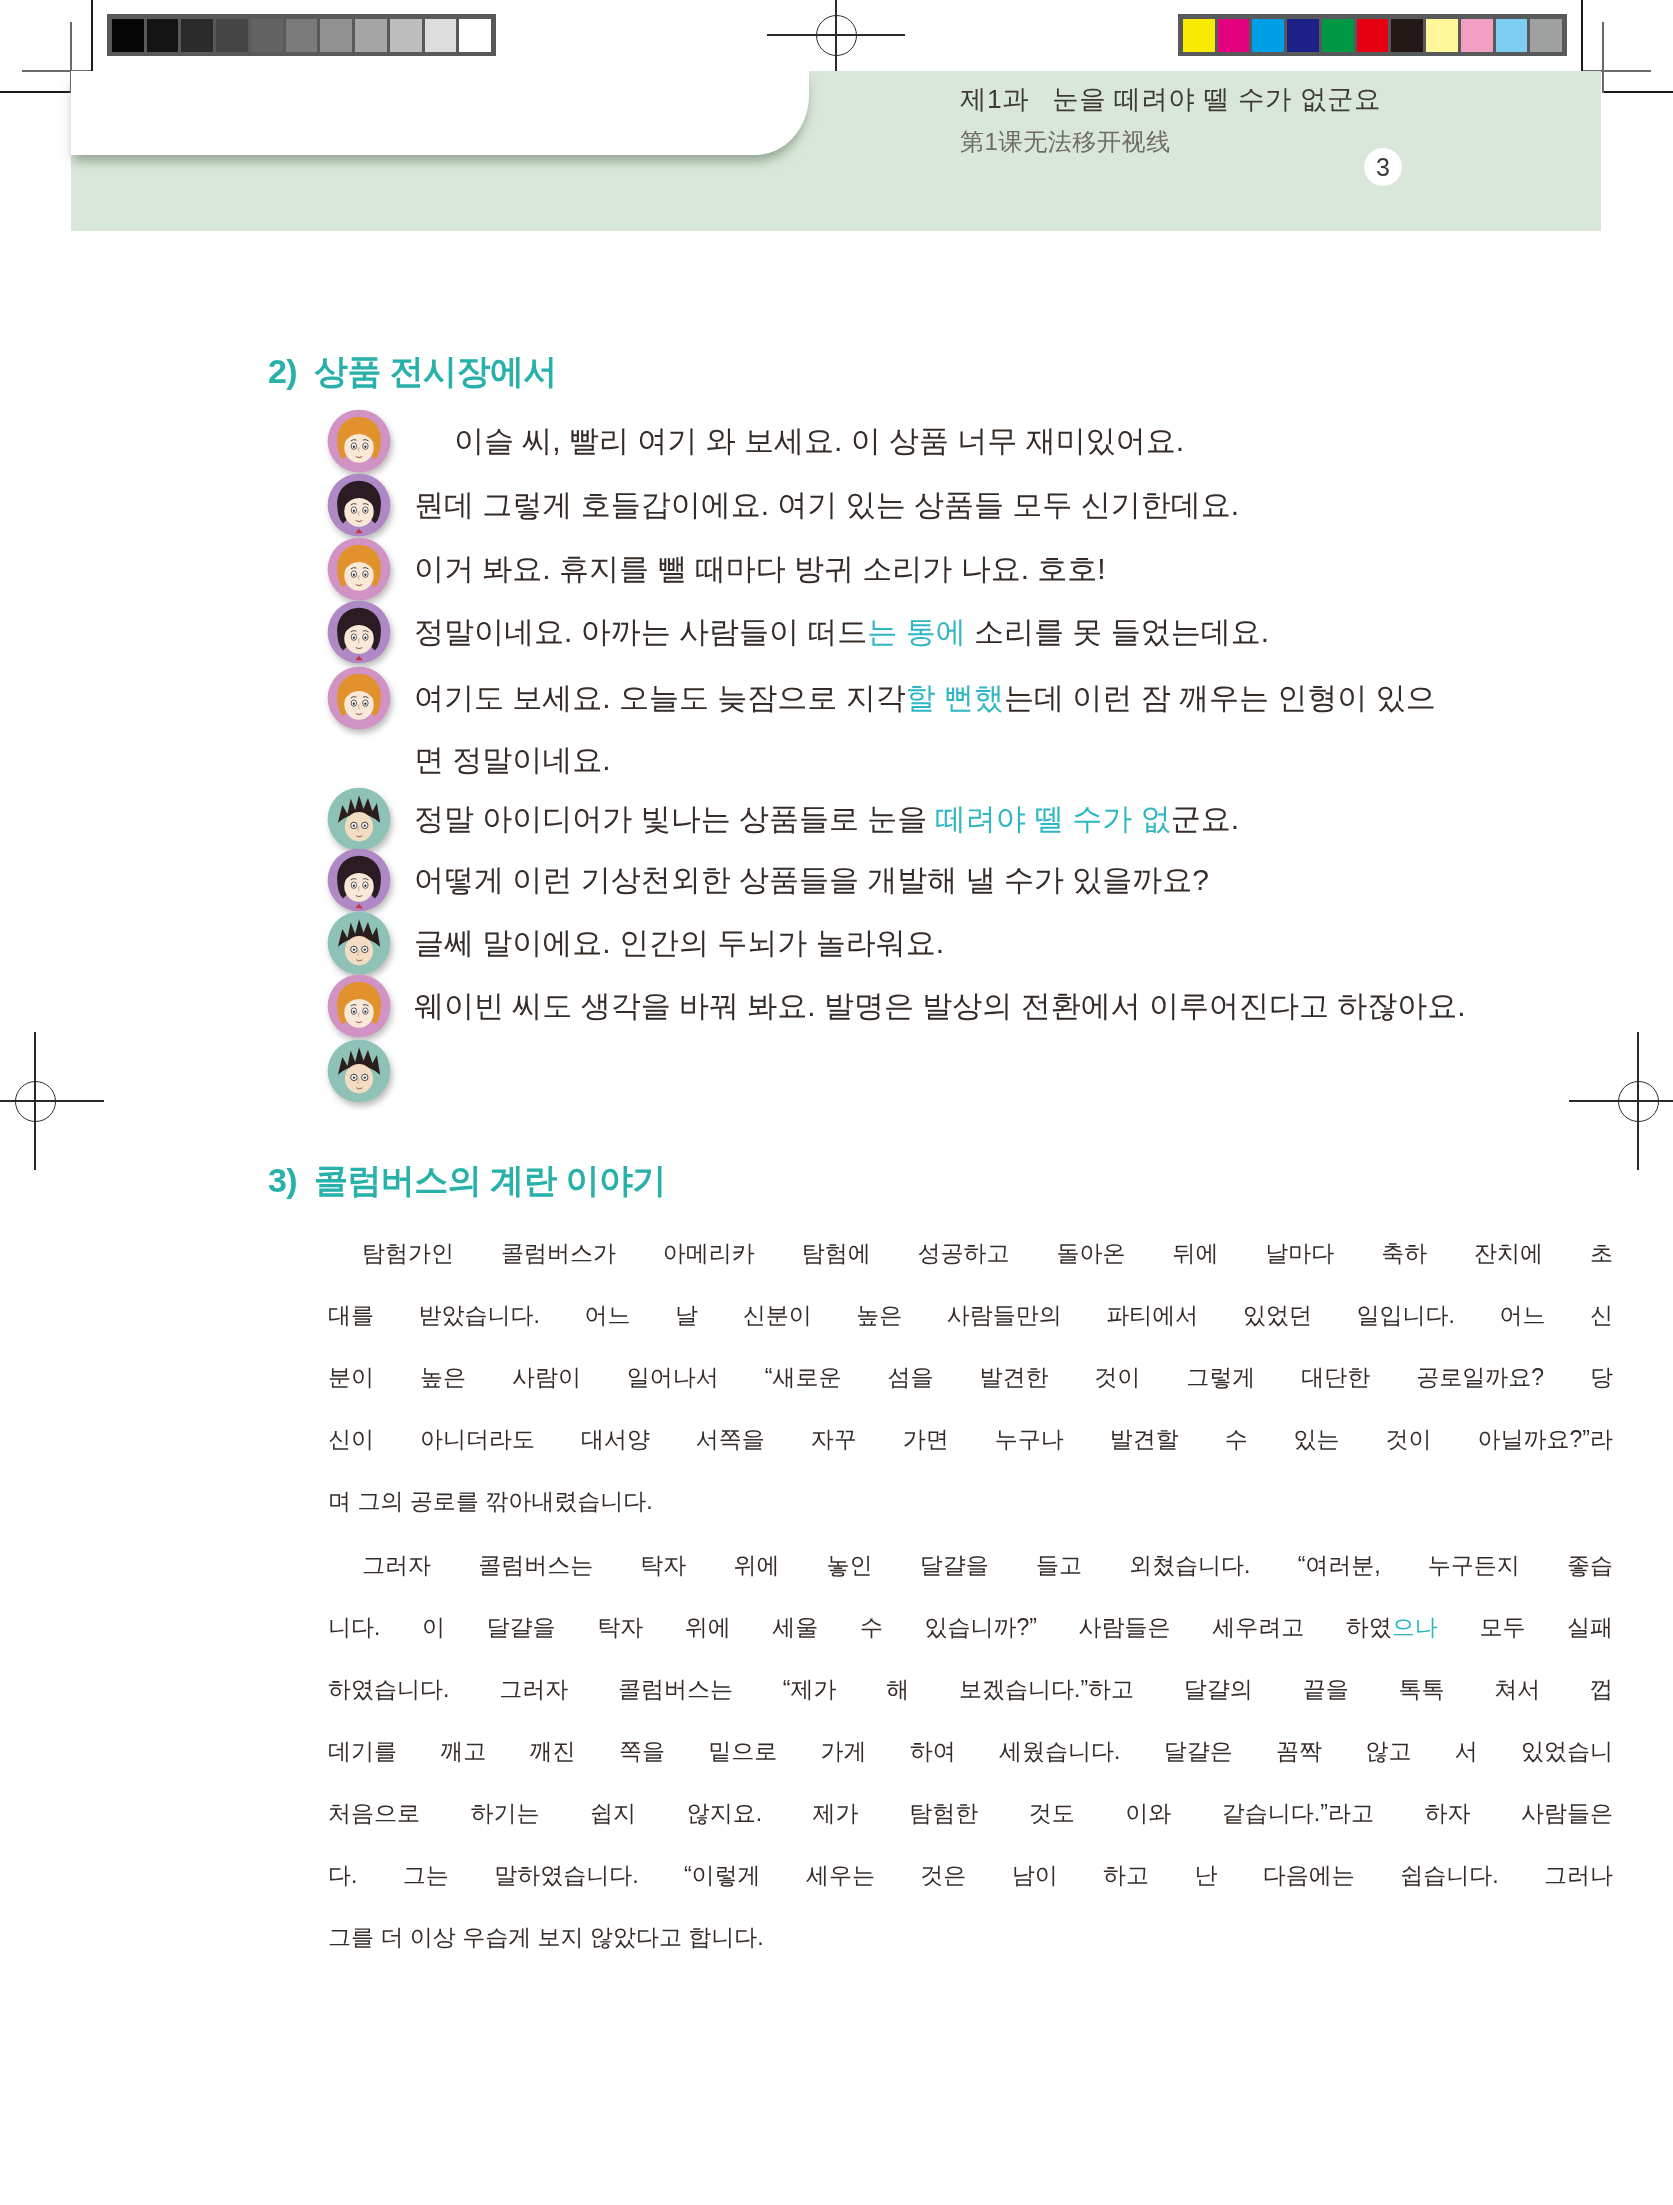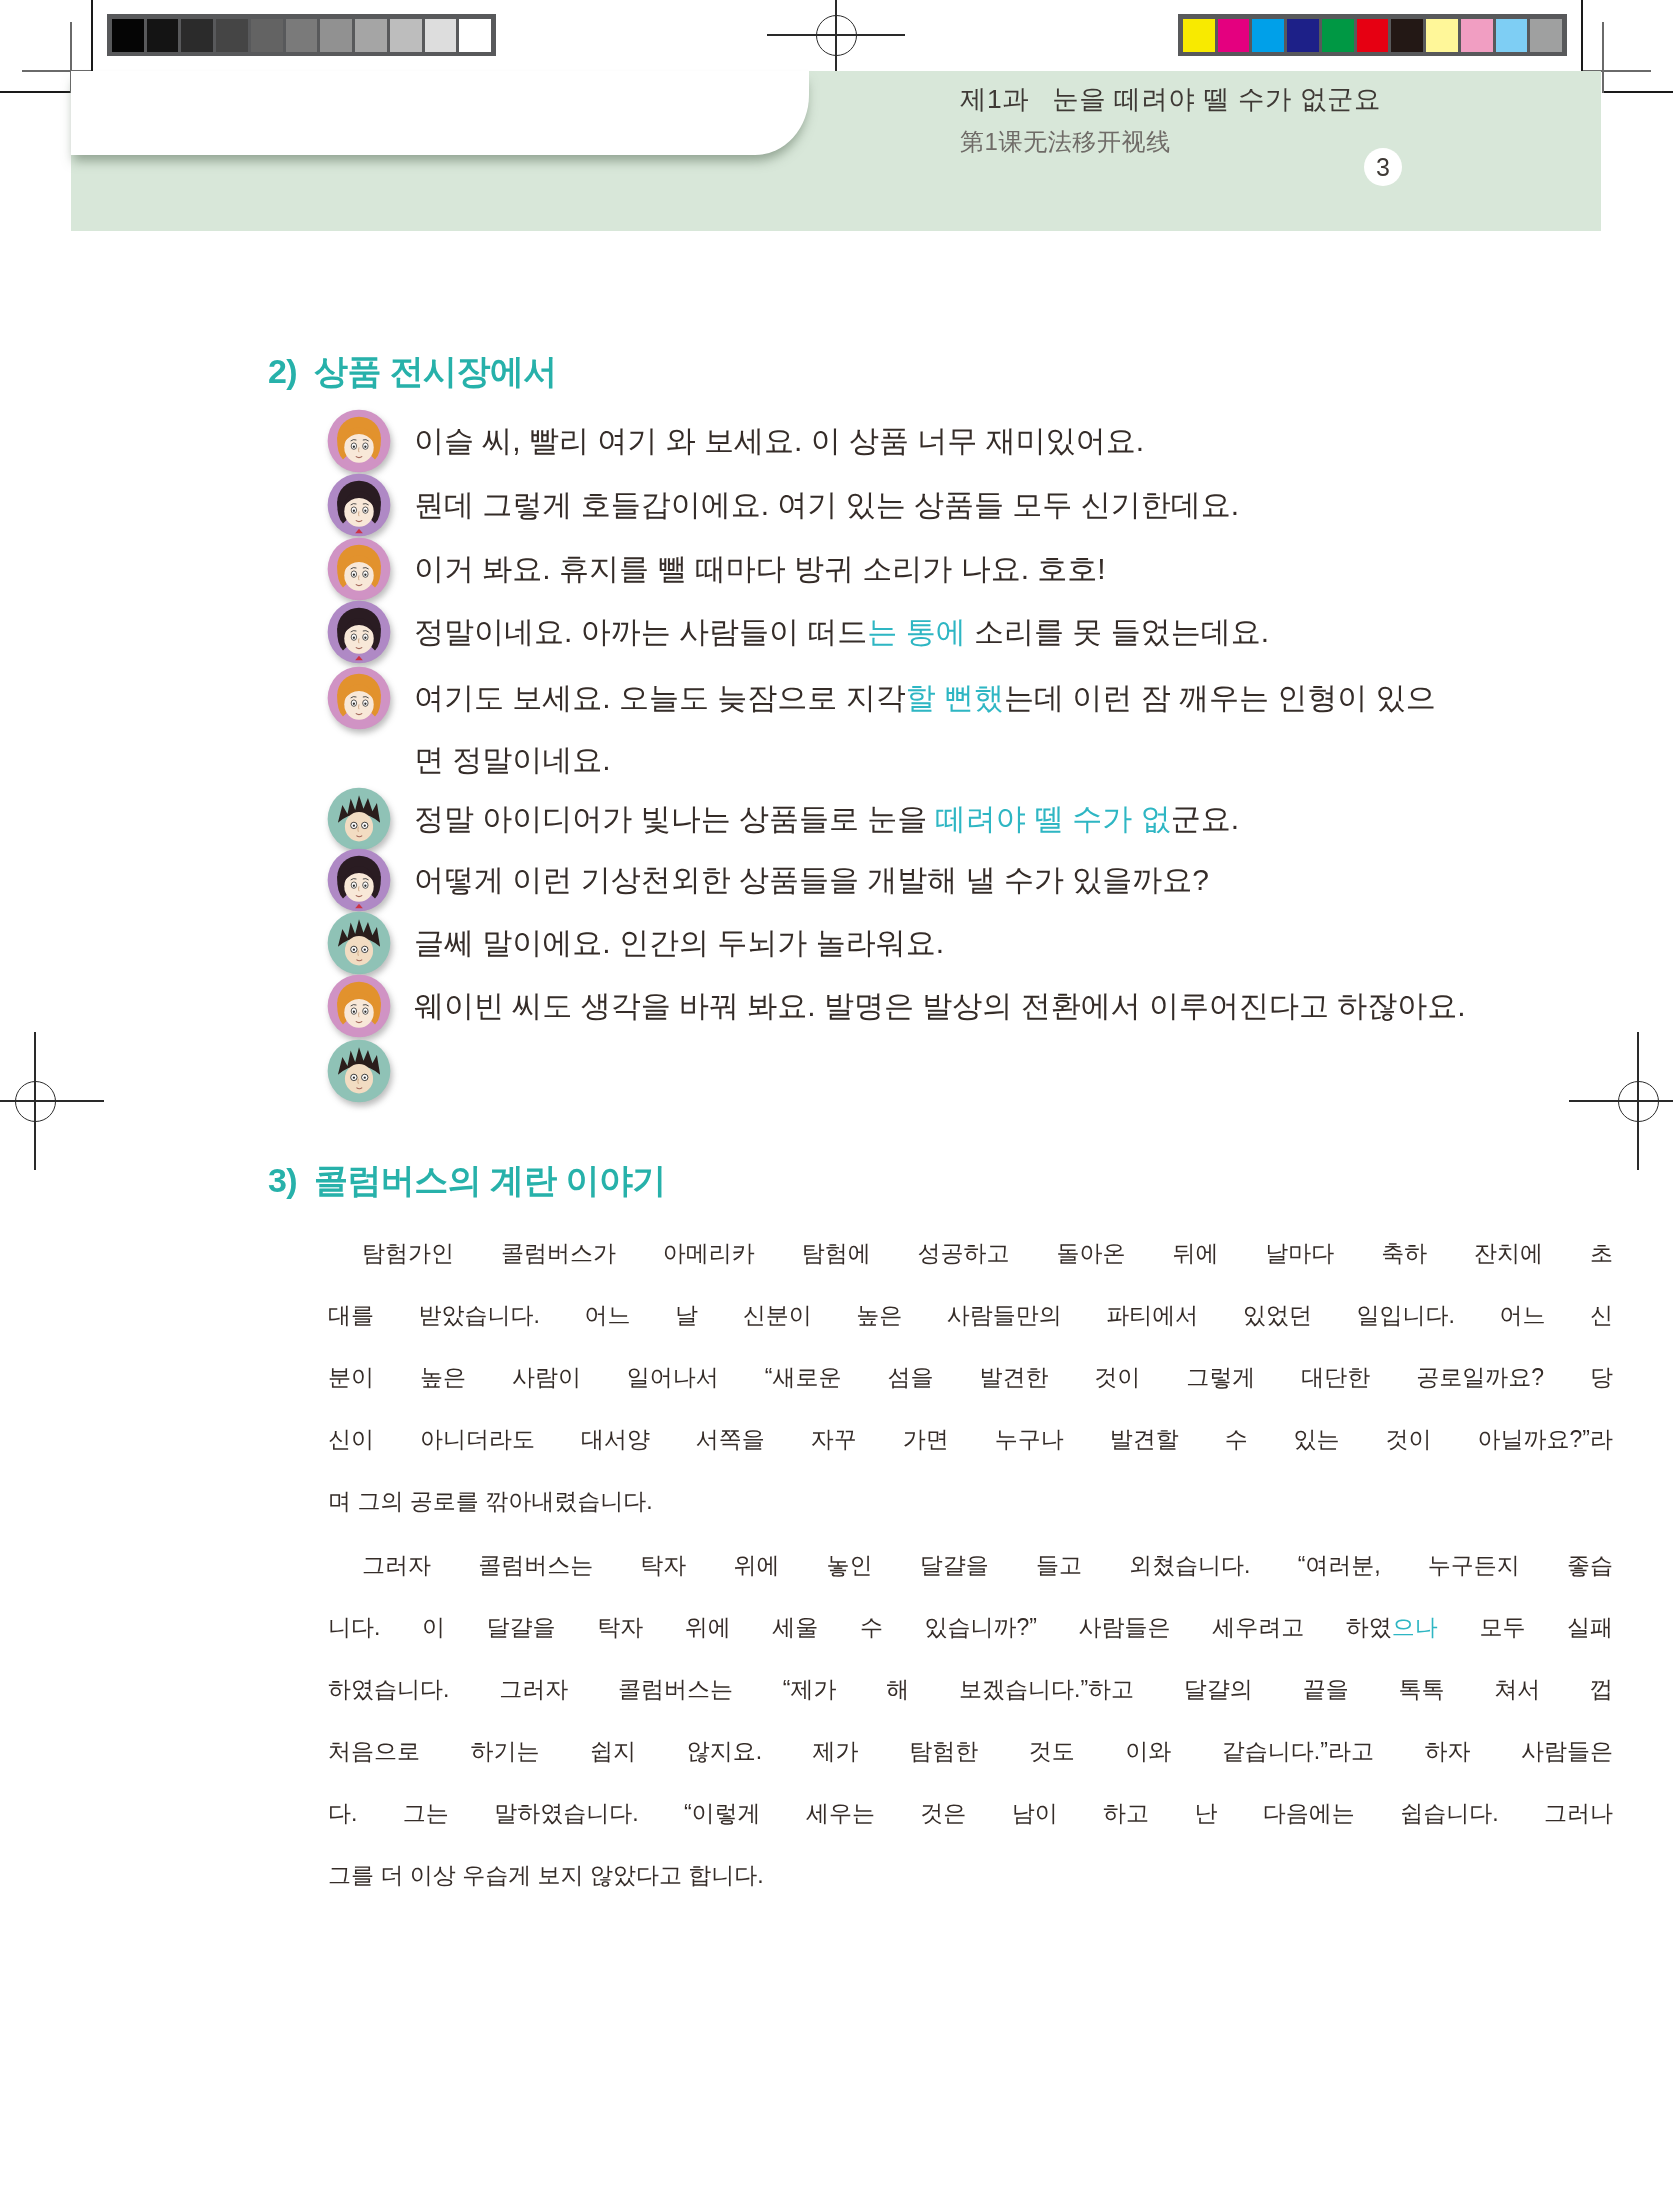--- a/index.html
+++ b/index.html
@@ -139,21 +139,21 @@
     </div>
     <div id="page-circle">
         <span>3</span>
       </div>
   </div>
 
   <div class="sec-head" id="sec2-head">
     <span class="num">2)</span><span>상품 전시장에서</span>
   </div>
   <div id="dialogue">
-      <div class="dlg-row" style="top: 409px;">
+      <div class="dlg-row" style="top: 409px; gap: 40px;">
         <div class="dlg-avatar">
           <svg viewBox="0 0 100 100" role="img">
             <circle cx="50" cy="50" r="49" fill="#d093c4"></circle>
             <ellipse cx="50" cy="45" rx="34" ry="33" fill="#e2922d"></ellipse>
       <path d="M16,44 q-1,25 9,35 l8,-8 q-8,-11 -6,-27 z" fill="#e2922d"></path>
       <path d="M84,44 q1,25 -9,35 l-8,-8 q8,-11 6,-27 z" fill="#e2922d"></path>
             <ellipse cx="50" cy="60" rx="23" ry="24" fill="#f8e8d8"></ellipse>
       <path d="M27,52 Q30,29 50,28 Q70,29 73,52 Q63,39 50,39 Q37,39 27,52 Z" fill="#e2922d"></path>
       <ellipse cx="42" cy="58" rx="4.2" ry="5" fill="#fff" stroke="#2b2b2b" stroke-width="1.2"></ellipse>
       <circle cx="42" cy="59" r="1.8" fill="#2b2b2b"></circle>
@@ -371,19 +371,20 @@
       <div class="pline indent"><span>탐험가인 콜럼버스가 아메리카 탐험에 성공하고 돌아온 뒤에 날마다 축하 잔치에 초</span></div>
       <div class="pline"><span>대를 받았습니다. 어느 날 신분이 높은 사람들만의 파티에서 있었던 일입니다. 어느 신</span></div>
       <div class="pline"><span>분이 높은 사람이 일어나서 “새로운 섬을 발견한 것이 그렇게 대단한 공로일까요? 당</span></div>
       <div class="pline"><span>신이 아니더라도 대서양 서쪽을 자꾸 가면 누구나 발견할 수 있는 것이 아닐까요?”라</span></div>
       <div class="pline last"><span>며 그의 공로를 깎아내렸습니다.</span></div>
     </div>
   <div class="para" id="para2">
       <div class="pline indent"><span>그러자 콜럼버스는 탁자 위에 놓인 달걀을 들고 외쳤습니다. “여러분, 누구든지 좋습</span></div>
       <div class="pline"><span>니다. 이 달걀을 탁자 위에 세울 수 있습니까?” 사람들은 세우려고 하였</span><span class="hl">으나</span><span> 모두 실패</span></div>
       <div class="pline"><span>하였습니다. 그러자 콜럼버스는 “제가 해 보겠습니다.”하고 달걀의 끝을 톡톡 쳐서 껍</span></div>
+      <div class="pline"><span>데기를 깨고 깨진 쪽을 밑으로 가게 하여 세웠습니다. 달걀은 꼼짝 않고 서 있었습니</span></div>
       <div class="pline"><span>처음으로 하기는 쉽지 않지요. 제가 탐험한 것도 이와 같습니다.”라고 하자 사람들은</span></div>
       <div class="pline"><span>다. 그는 말하였습니다. “이렇게 세우는 것은 남이 하고 난 다음에는 쉽습니다. 그러나</span></div>
       <div class="pline last"><span>그를 더 이상 우습게 보지 않았다고 합니다.</span></div>
     </div>
 
 </div>
 
 
 </body></html>

